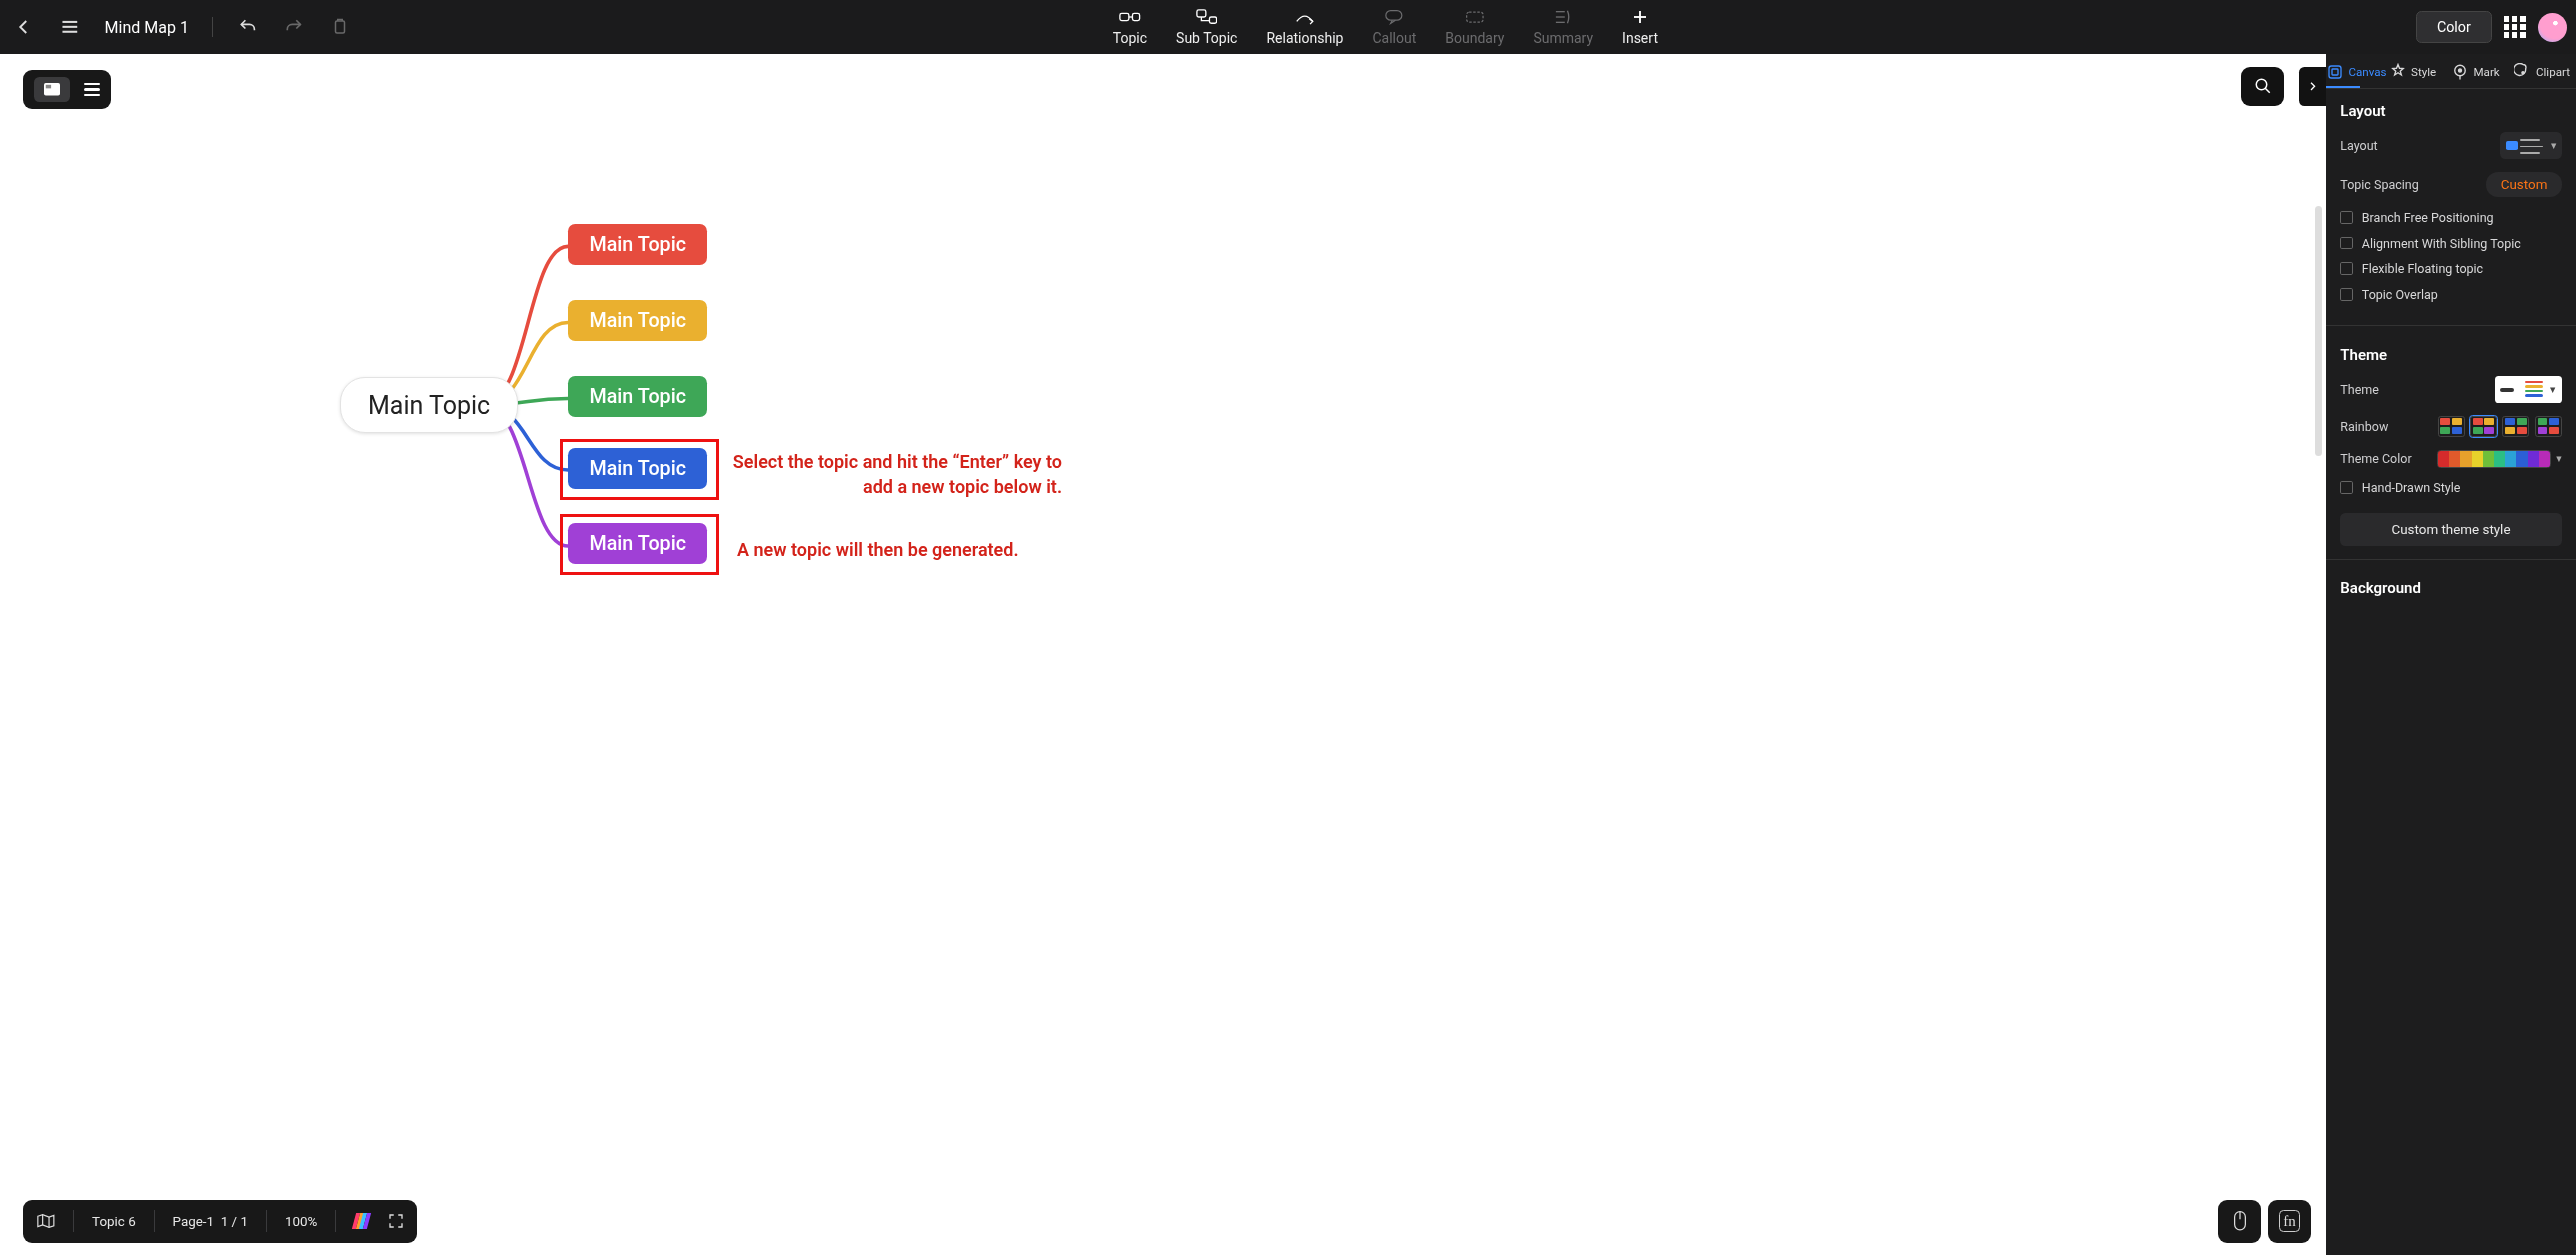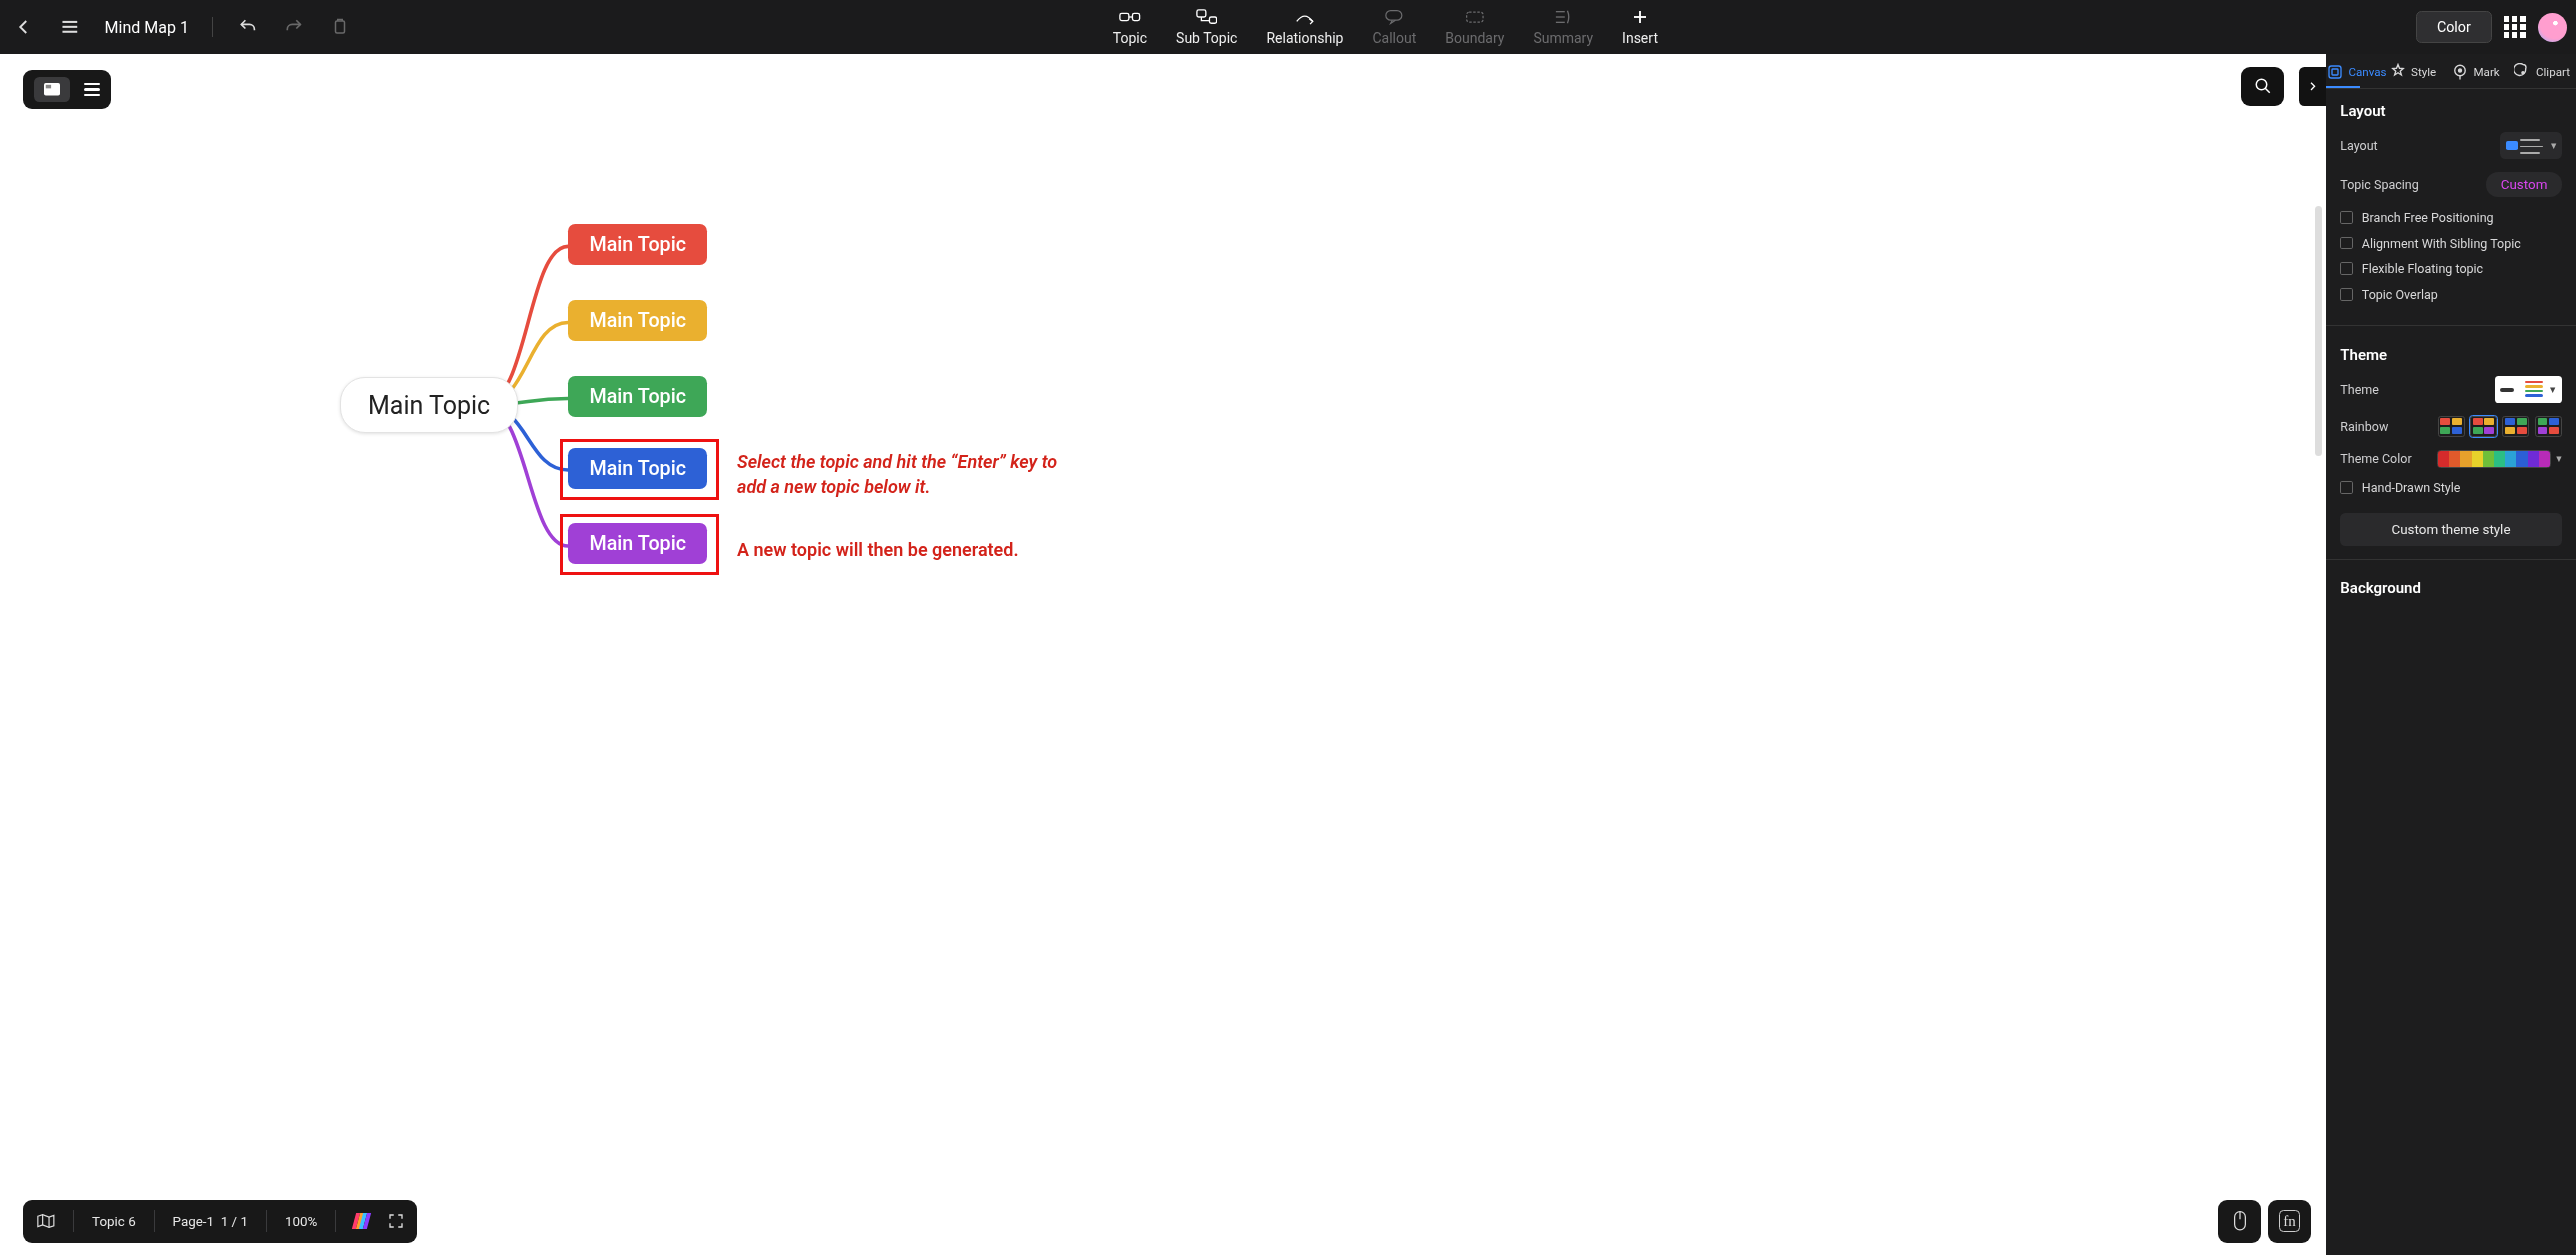--- a/index.html
+++ b/index.html
@@ -46,21 +46,21 @@
   display:flex; flex-direction:column; font-size:12.5px;
 }
 .rp-tabs { display:flex; border-bottom:0.9px solid #333; }
 .rp-tab { flex:1; display:flex; flex-direction:row; align-items:center; gap:4.5px; padding:9px 0 7.2px; font-size:11.6px; color:#d8d8d9; position:relative; }
 .rp-tab.active { color:#3b8bff; }
 .rp-tab.active::after { content:""; position:absolute; bottom:0; width:34px; height:1.8px; background:#3b8bff; }
 .rp-section { padding:12.5px 14.3px 5.4px; }
 .rp-h { font-size:15px; font-weight:600; color:#fff; margin-bottom:12.5px; }
 .rp-row { display:flex; justify-content:space-between; align-items:center; margin-bottom:12.5px; }
 .rp-rowlabel { color:#cfcfd1; }
-.rp-custom-btn { background:#2a2a2c; border:none; color:#d946ef; padding:5.4px 14.3px; border-radius:12px; font-size:13.4px; }
+.rp-custom-btn { background:#2a2a2c; border:none; color:#f97316; padding:5.4px 14.3px; border-radius:12px; font-size:13.4px; }
 .rp-check { display:flex; align-items:center; gap:9px; margin:10.7px 0; color:#d8d8d9; }
 .rp-check .box { width:12.5px; height:12.5px; border:1.3px solid #666; border-radius:1.8px; }
 .rp-divider { height:0.9px; background:#333; margin:7.2px 0; }
 .rp-swatches { display:flex; gap:5.4px; }
 .rp-swgrid { width:27px; height:21.5px; border:0.9px solid #444; border-radius:2.7px; display:grid; grid-template-columns:1fr 1fr; grid-template-rows:1fr 1fr; gap:1.8px; padding:1.8px; }
 .rp-swgrid.sel { outline:1.8px solid #3b8bff; }
 .rp-swgrid span{ border-radius:0.9px;}
 .rp-colorbar { display:flex; border:0.9px solid #444; border-radius:3.6px; overflow:hidden; width:114px; height:18px;}
 .rp-colorbar span{flex:1;}
 .rp-wide-btn { width:100%; background:#2a2a2c; border:none; color:#e8e8e8; padding:9px; border-radius:5.4px; font-size:13.4px; }
@@ -89,21 +89,21 @@
 }
 .mn-red   { background:#e64c3e; left:568px; top:170px;}
 .mn-yel   { background:#eab02f; left:568px; top:246px;}
 .mn-grn   { background:#3ea757; left:568px; top:322px;}
 .mn-blu   { background:#2d61d6; left:568px; top:394px;}
 .mn-pur   { background:#a040d6; left:568px; top:469px;}
 .hl-box   { position:absolute; border:3.6px solid #e11; }
 .hl1      { left:560px; top:385px; width:159px; height:61px;}
 .hl2      { left:560px; top:460px; width:159px; height:61px;}
 .annot    { position:absolute; color:#d3231a; font-size:18px; font-weight:600; line-height:1.4;}
-.annot1   { left:737px; top:395px; width:340px; text-align:left;font-style:italic;}
+.annot1   { left:722px; top:395px; width:340px; text-align:right;}
 .annot2   { left:737px; top:483px;}
 
 
 .status-bar {
   position:absolute; left:23px; bottom:12.5px; height:43px; background:#181818; border-radius:9px;
   display:flex; align-items:center; color:#e6e6e6; font-size:13.4px; padding:0 12.5px; gap:18px;
 }
 .sb-sep{ width:0.9px; height:21.5px; background:#3a3a3c;}
 .sb-rainbow{ display:flex; gap:0;}
 .sb-rainbow span{ width:3.6px; height:16px; display:block; transform:skewX(-15deg);}

